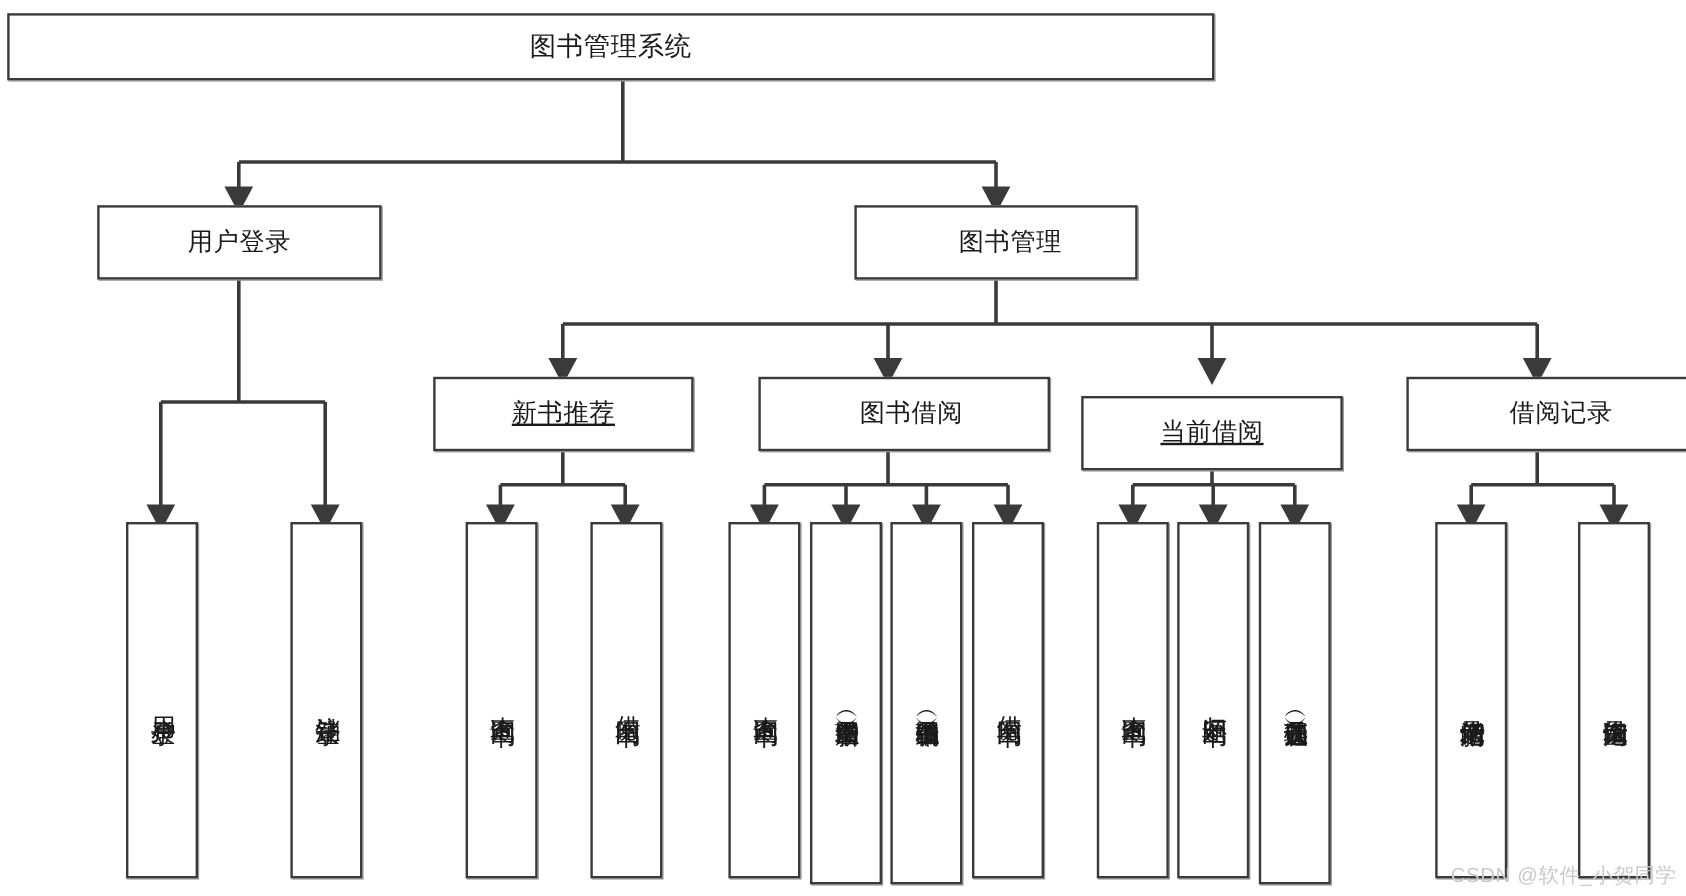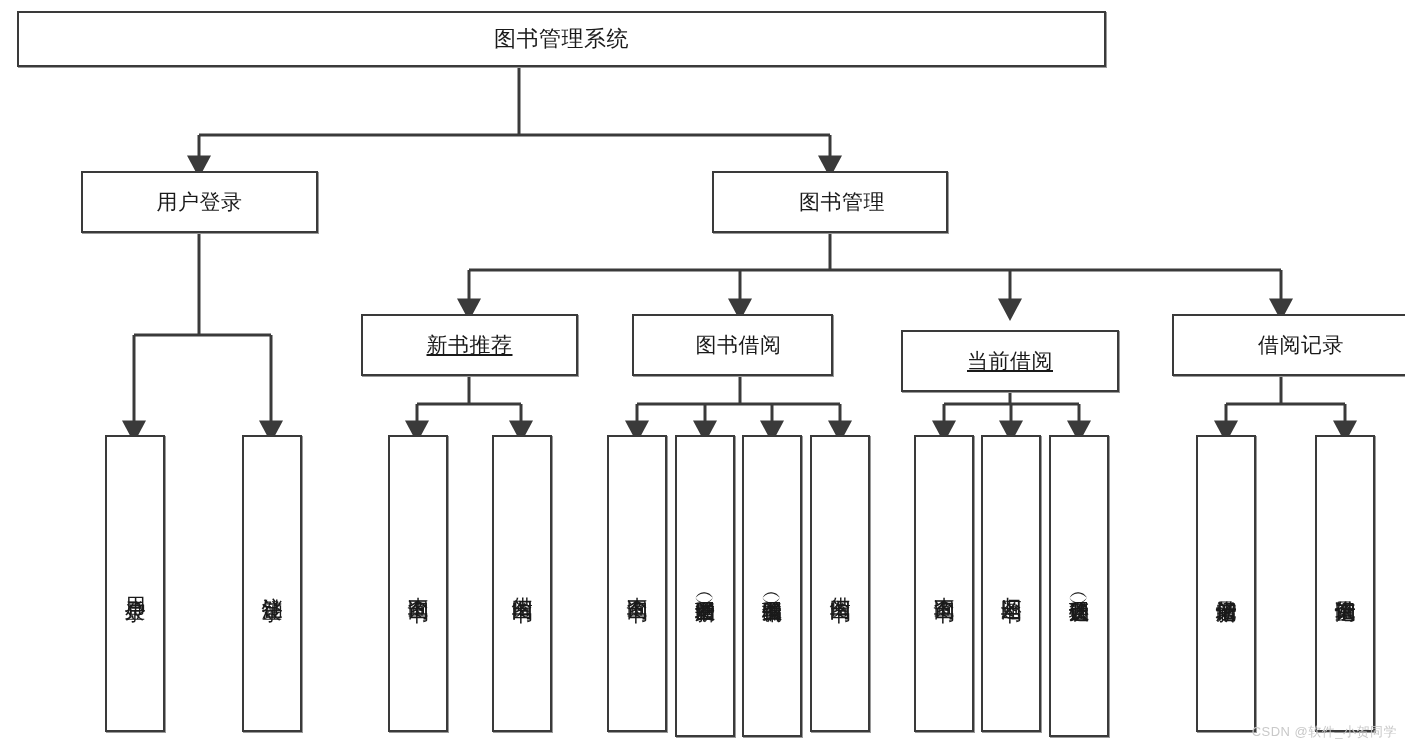--- a/index.html
+++ b/index.html
@@ -56,21 +56,21 @@
     white-space: normal;
     max-height: 100%;
   }
   #title-node {
     font-size: 22px;
   }
   #watermark {
     position: absolute;
     right: 8px;
     bottom: 6px;
-    font-size: 13px;
+    font-size: 17px;
     color: #c9c9c9;
     letter-spacing: 0.5px;
     user-select: none;
     white-space: nowrap;
   }
 </style>
 </head>
 <body>
 
 <div id="canvas">
@@ -118,35 +118,35 @@
       <path d="M1011,404 L1011,427" marker-end="url(#arrow)"></path>
       <path d="M1079,404 L1079,427" marker-end="url(#arrow)"></path>
 
       <path d="M1281,376 L1281,404"></path>
       <path d="M1226,404 L1345,404"></path>
       <path d="M1226,404 L1226,427" marker-end="url(#arrow)"></path>
       <path d="M1345,404 L1345,427" marker-end="url(#arrow)"></path>
     </g>
   </svg>
 
-  <div class="node horiz" id="title-node" style="left:17px; top:11px; width:1089px; height:56px;">
+  <div class="node horiz" id="title-node" style="left:6px; top:11px; width:1006px; height:56px;">
     <span>图书管理系统</span>
   </div>
 
   <div class="node horiz" style="left:81px; top:171px; width:237px; height:62px;">
     <span>用户登录</span>
   </div>
   <div class="node horiz" style="left:712px; top:171px; width:236px; height:62px;padding-left:24px;">
     <span>图书管理</span>
   </div>
 
   <div class="node horiz" style="left:361px; top:314px; width:217px; height:62px;text-decoration:underline;">
     <span>新书推荐</span>
   </div>
-  <div class="node horiz" style="left:632px; top:314px; width:201px; height:62px;padding-left:12px;">
+  <div class="node horiz" style="left:632px; top:314px; width:243px; height:62px;padding-left:12px;">
     <span>图书借阅</span>
   </div>
   <div class="node horiz" style="left:901px; top:330px; width:218px; height:62px;text-decoration:underline;">
     <span>当前借阅</span>
   </div>
   <div class="node horiz" style="left:1172px; top:314px; width:258px; height:62px;">
     <span>借阅记录</span>
   </div>
 
   <div class="node vert" style="left:105px; top:435px; width:60px; height:297px;">

